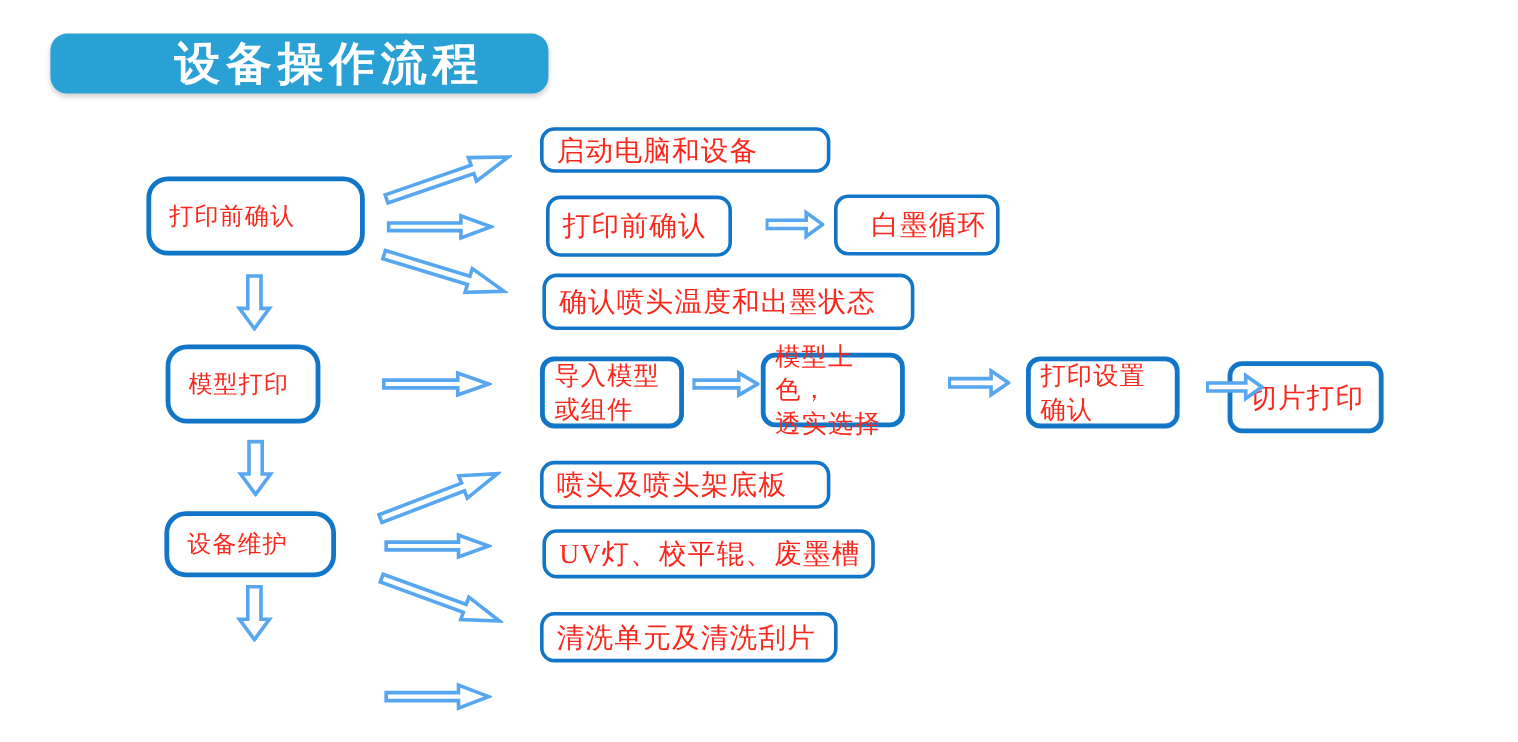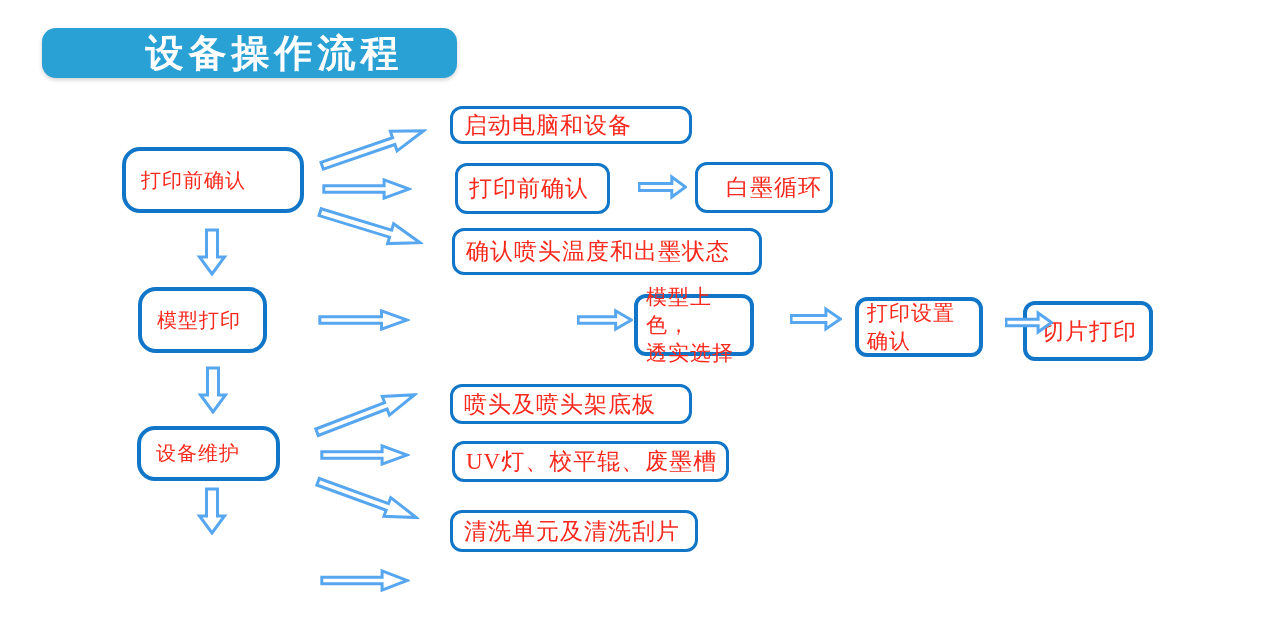--- a/index.html
+++ b/index.html
@@ -41,20 +41,22 @@
 
   <div class="box lg" style="left:122px;top:147px;width:182px;height:66px">打印前确认</div>
   <div class="box lg" style="left:138px;top:287px;width:129px;height:66px">模型打印</div>
   <div class="box lg" style="left:137px;top:426px;width:143px;height:55px">设备维护</div>
 
   <div class="box sm" style="left:450px;top:106px;width:242px;height:38px">启动电脑和设备</div>
   <div class="box sm" style="left:455px;top:163px;width:155px;height:51px">打印前确认</div>
   <div class="box sm" style="left:695px;top:162px;width:138px;height:51px;padding-left:28px">白墨循环</div>
   <div class="box sm" style="left:452px;top:228px;width:310px;height:47px">确认喷头温度和出墨状态</div>
 
+  <div class="box sm chain ml" style="left:450px;top:297px;width:120px;height:60px">导入模型
+或组件</div>
   <div class="box sm chain ml" style="left:634px;top:294px;width:120px;height:62px">模型上色，
 透实选择</div>
   <div class="box sm chain ml" style="left:855px;top:297px;width:128px;height:60px">打印设置
 确认</div>
   <div class="box sm chain" style="left:1023px;top:301px;width:130px;height:60px;padding-left:14px">切片打印</div>
 
   <div class="box sm" style="left:450px;top:384px;width:242px;height:40px">喷头及喷头架底板</div>
   <div class="box sm" style="left:452px;top:441px;width:277px;height:41px">UV灯、校平辊、废墨槽</div>
   <div class="box sm" style="left:450px;top:510px;width:248px;height:42px">清洗单元及清洗刮片</div>
 

